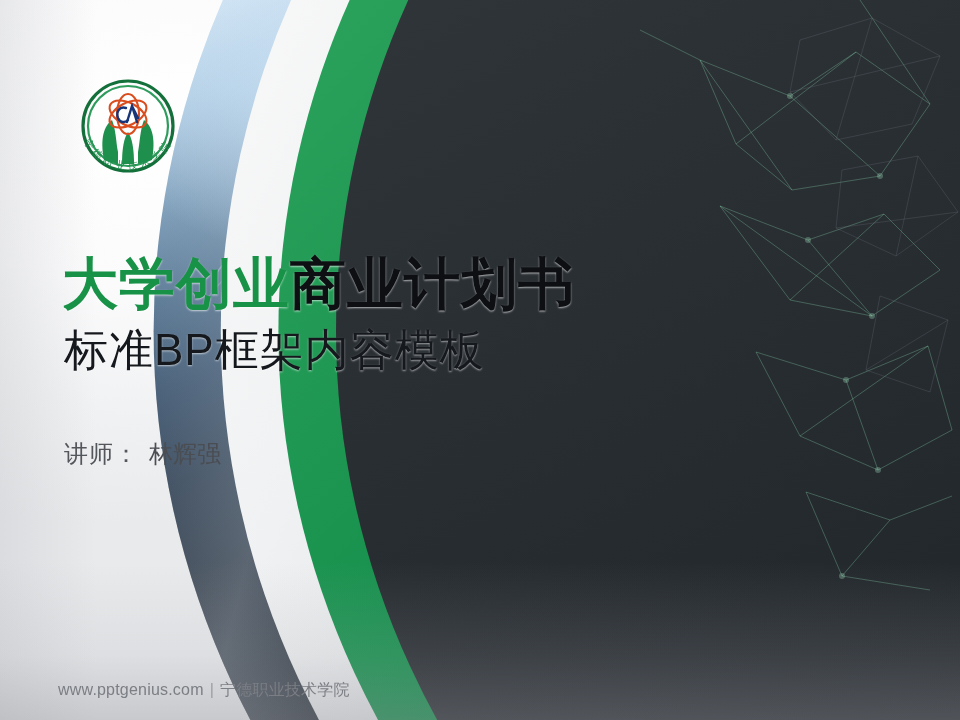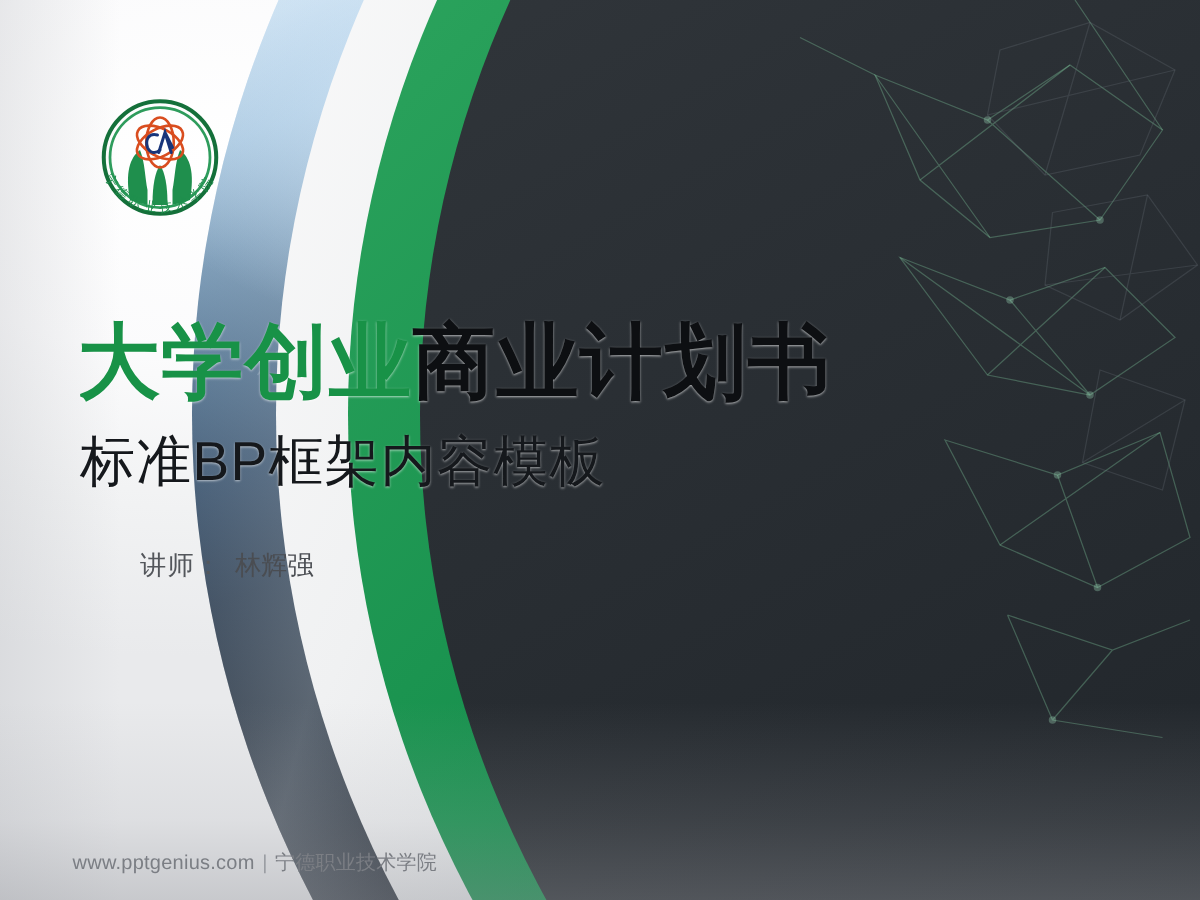--- a/index.html
+++ b/index.html
@@ -73,37 +73,37 @@
 
   
   .net{position:absolute;inset:0;pointer-events:none;}
 
   
   .logo{position:absolute;left:64px;top:68px;width:128px;height:128px;}
 
   
   .title{
     position:absolute;left:62px;top:256px;
-    font-size:66px;line-height:1;font-weight:bold;letter-spacing:1px;
+    font-size:56px;line-height:1;font-weight:bold;letter-spacing:1px;
     white-space:nowrap;
     text-shadow:0 1px 2px rgba(255,255,255,.65);
   }
   .title .g{color:#189247;}
   .title .k{color:#0d0f12;}
 
   .subtitle{
-    position:absolute;left:64px;top:348px;
+    position:absolute;left:64px;top:328px;
     font-size:44px;line-height:1;font-weight:normal;letter-spacing:1px;
     color:#15181c;white-space:nowrap;
     text-shadow:0 1px 2px rgba(255,255,255,.6);
   }
 
   .meta{position:absolute;left:64px;top:442px;}
   .meta-row{
-    font-size:21px;line-height:1;color:#53565b;margin-bottom:22px;white-space:nowrap;margin-left:48px;
+    font-size:24px;line-height:1;color:#53565b;margin-bottom:22px;white-space:nowrap;
   }
   .meta-row .lbl{letter-spacing:1px;}
   .meta-row .val{margin-left:10px;color:#4a4d52;}
 
   .footer{
     position:absolute;left:58px;top:680px;
     font-size:16px;color:#7b7e84;letter-spacing:.2px;white-space:nowrap;
   }
   .footer .sep{margin:0 6px;color:#9a9da2;}
 </style>

